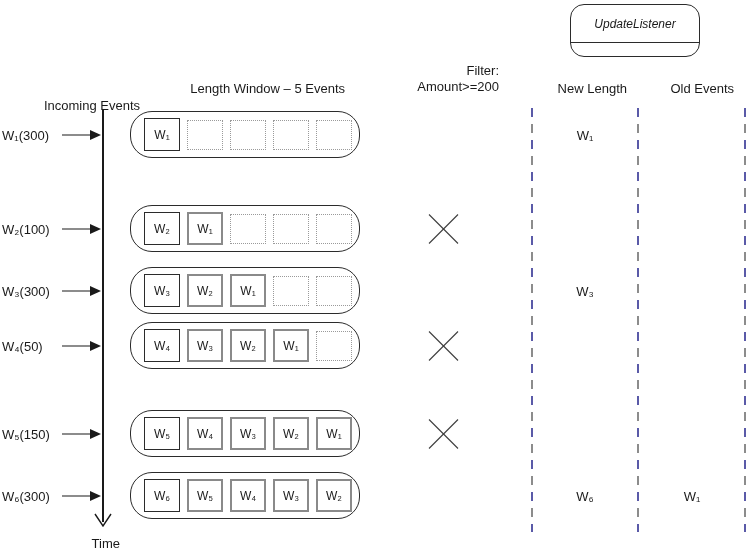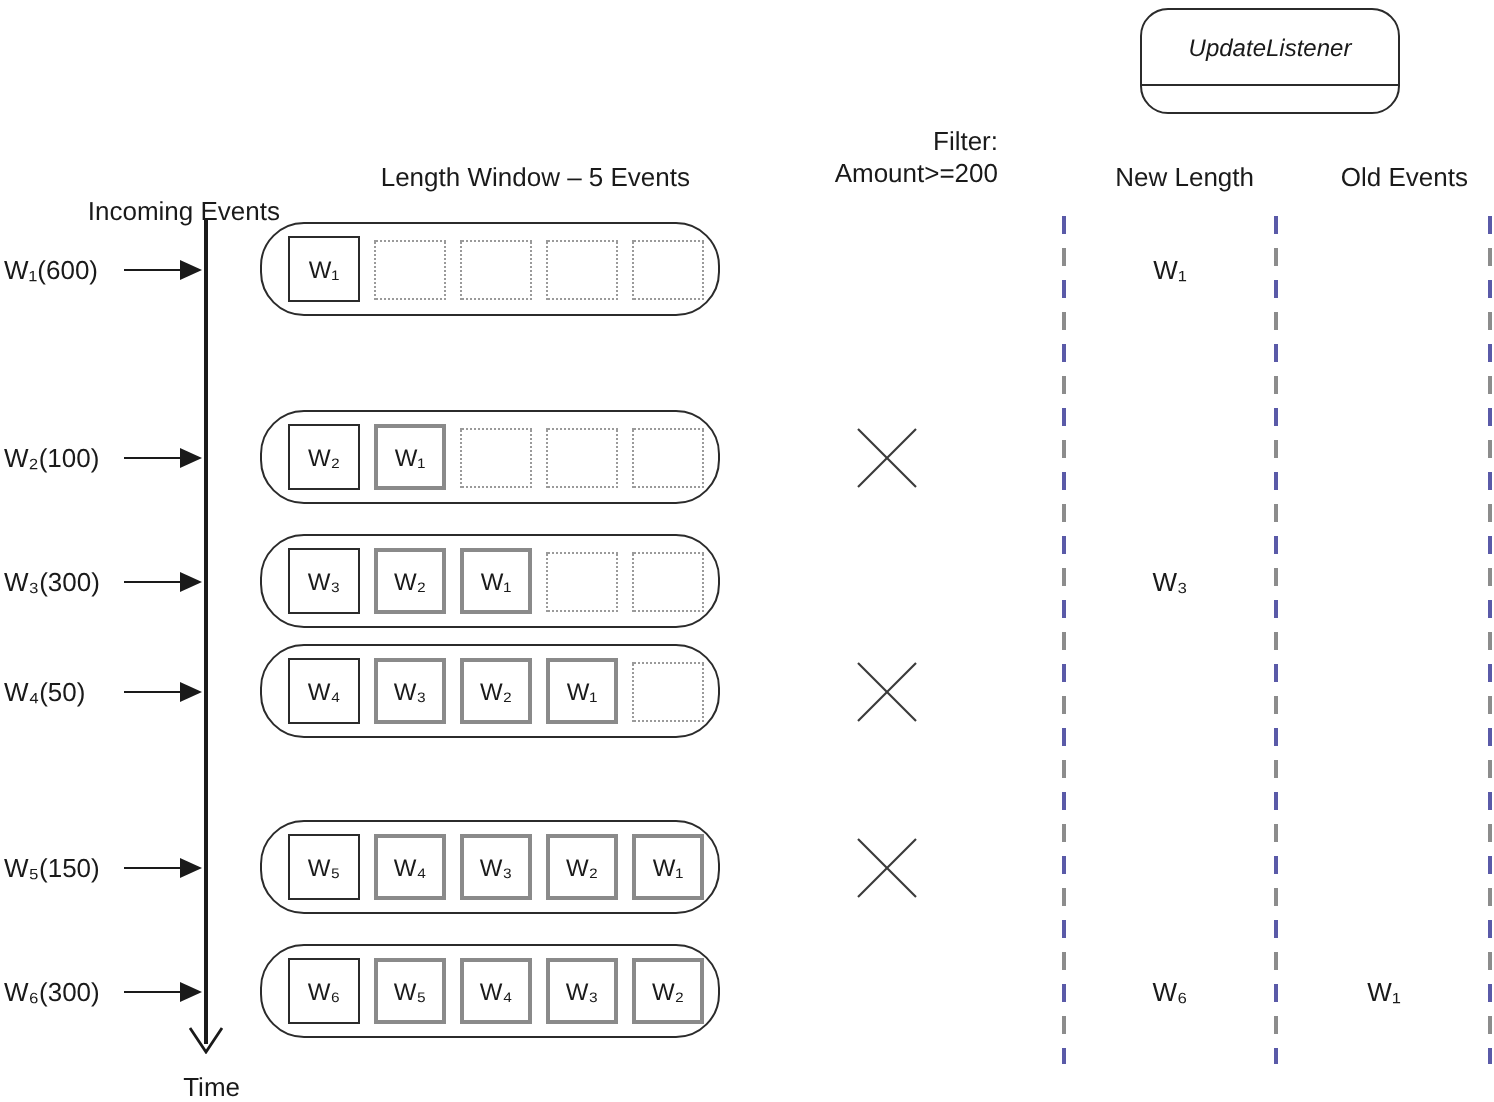--- a/index.html
+++ b/index.html
@@ -70,21 +70,21 @@
   <svg class="time-arrowhead" width="18" height="14" viewBox="0 0 18 14">
     <polyline points="1,1 9,13 17,1" fill="none" stroke="#1a1a1a" stroke-width="1.4"></polyline>
   </svg>
   <div class="time-label">Time</div>
 
   <div class="vdash vd1"></div>
   <div class="vdash vd2"></div>
   <div class="vdash vd3"></div>
 
   <div class="row" style="top:111px">
-    <span class="rowlabel">W₁(600)</span>
+    <span class="rowlabel">W₁(300)</span>
     <span class="arrow-line"></span>
     <span class="arrow-head"></span>
     <div class="window">
         <span class="slot filled first">W₁</span>
         <span class="slot empty"></span>
         <span class="slot empty"></span>
         <span class="slot empty"></span>
         <span class="slot empty"></span>
       </div>
 

